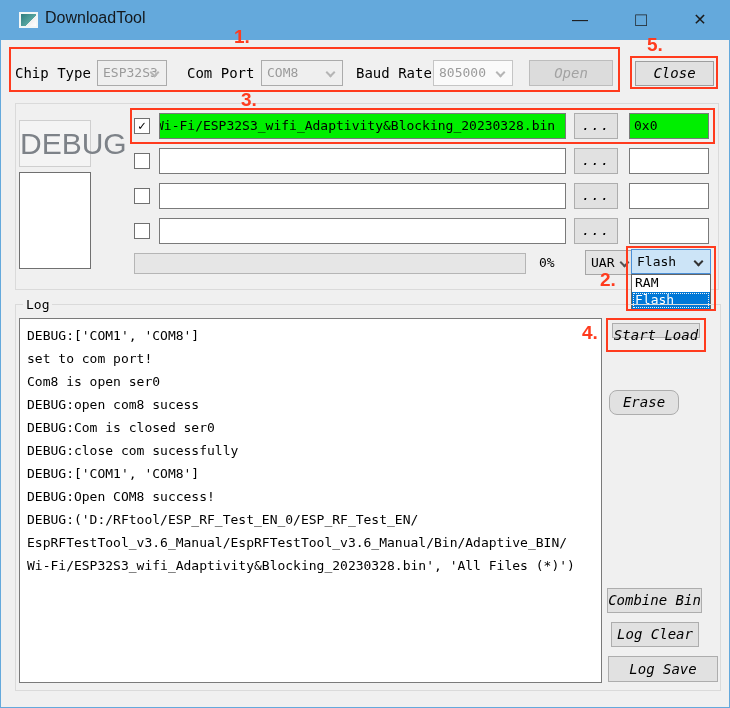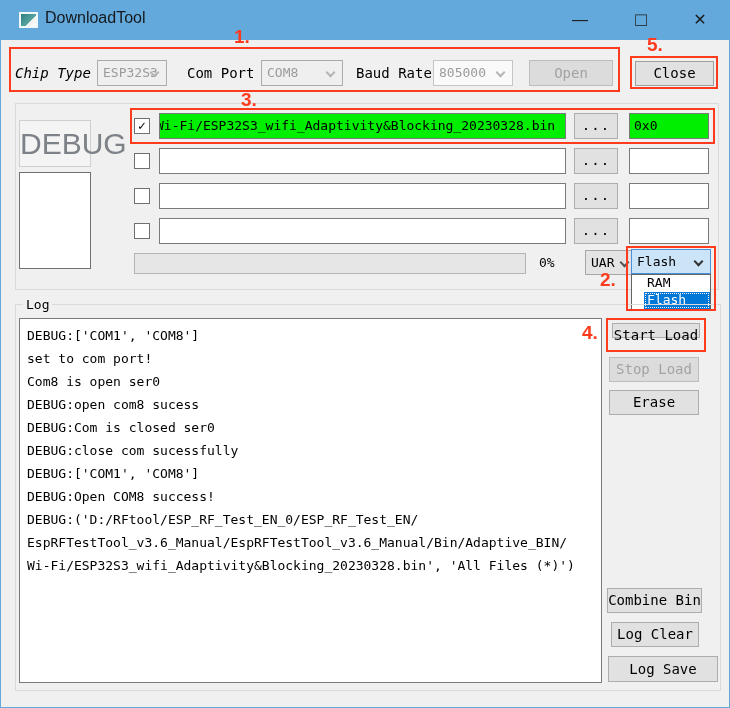--- a/index.html
+++ b/index.html
@@ -16,21 +16,21 @@
   .winbtn{position:absolute;top:0;width:46px;height:40px;line-height:40px;text-align:center;
     font-family:"Liberation Sans",sans-serif;font-size:16px;color:#1b1b1b;cursor:default;}
   
   .lbl{position:absolute;font-size:14px;color:#000;line-height:26px;white-space:nowrap;}
   .combo{position:absolute;height:26px;border:1px solid #ABABAB;background:#EFEFEF;
     font-size:13px;line-height:24px;padding-left:5px;color:#9B9B9B;white-space:nowrap;overflow:hidden;}
   .combo .chev{position:absolute;right:8px;top:8px;width:7px;height:7px;
     border-right:2px solid #B5B5B5;border-bottom:2px solid #B5B5B5;transform:rotate(45deg);}
   .combo.lighter{background:#FAFAFA;border-color:#C5C5C5;}
   .btn{position:absolute;background:#E1E1E1;border:1px solid #9E9E9E;color:#000;
-    font-size:14px;text-align:center;cursor:default;}
+    font-size:14px;text-align:center;cursor:default;font-style:italic;}
   .btn.disabled{background:#DCDCDC;border-color:#BDBDBD;color:#A3A3A3;}
   
   .groupbox{position:absolute;border:1px solid #DADADA;}
   .grouplabel{position:absolute;background:#F0F0F0;padding:0 3px;font-size:13px;color:#000;}
   
   .idlebox{position:absolute;left:18px;top:120px;width:72px;height:47px;background:#F4F4F4;
     border:1px solid #CFCFCF;color:#7D8288;font-family:"Liberation Sans",sans-serif;
     font-size:30px;text-align:center;line-height:45px;}
   .infobox{position:absolute;left:18px;top:172px;width:72px;height:97px;background:#FFF;border:1px solid #707070;}
   .checkbox{position:absolute;left:133px;width:16px;height:16px;background:#FFF;border:1px solid #707070;
@@ -41,21 +41,21 @@
   .dots{left:573px;width:44px;height:26px;line-height:22px;border-color:#ADADAD;letter-spacing:1px;}
   .addrfield{position:absolute;left:628px;width:80px;height:26px;background:#FFF;border:1px solid #7A7A7A;
     font-size:13px;line-height:24px;padding-left:4px;color:#000;}
   .addrfield.green{background:#00EF00;}
   .progress{position:absolute;left:133px;top:253px;width:392px;height:21px;background:#E6E6E6;border:1px solid #B5B5B5;}
   .pct{position:absolute;left:538px;top:251px;font-size:13px;line-height:24px;color:#000;}
   .combo.enabled{background:#E4E4E4;border-color:#A6A6A6;color:#000;margin-left:14px;}
   .combo.enabled .chev{border-color:#555;}
   .combo.focusblue{background:#CCE4F7;border-color:#4A90D9;color:#000;}
   .combo.focusblue .chev{border-color:#333;}
-  .ddl{position:absolute;left:630px;top:274px;width:80px;background:#FFF;border:1px solid #646464;padding-left:12px;}
+  .ddl{position:absolute;left:630px;top:274px;width:80px;background:#FFF;border:1px solid #646464;}
   .ddl-item{height:17px;font-size:13px;line-height:16px;padding-left:3px;color:#000;background:#FFF;white-space:nowrap;}
   .ddl-item.selected{background:#0078D7;color:#FFF;outline:1px dotted #F0F0F0;outline-offset:-2px;}
   
   .logarea{position:absolute;left:18px;top:318px;width:583px;height:365px;background:#FFF;border:1px solid #7A7A7A;
     font-size:13px;line-height:23px;color:#000;padding:5px 0 0 7px;white-space:pre;overflow:hidden;}
   
   .redbox{position:absolute;border:2px solid #FF3B1E;pointer-events:none;}
   .rednum{position:absolute;color:#FF3B1E;font-family:"Liberation Sans",sans-serif;
     font-weight:bold;font-size:19px;pointer-events:none;}
 </style>
@@ -65,21 +65,21 @@
 <div class="window">
 
   <div class="titlebar">
     <div class="app-icon"></div>
     <span class="wtitle">DownloadTool</span>
     <span class="winbtn" style="left:556px;">—</span>
     <span class="winbtn" style="left:617px;font-size:19px;">□</span>
     <span class="winbtn" style="left:676px;">✕</span>
   </div>
 
-  <span class="lbl" style="left:14px;top:60px;font-style:italic;">Chip Type</span>
+  <span class="lbl" style="left:14px;top:60px;">Chip Type</span>
   <div class="combo" style="left:96px;top:60px;width:70px;">
     <span>ESP32S3</span>
     <span class="chev"></span>
   </div>
   <span class="lbl" style="left:186px;top:60px;">Com Port</span>
   <div class="combo" style="left:260px;top:60px;width:82px;">
     <span>COM8</span>
     <span class="chev"></span>
   </div>
   <span class="lbl" style="left:355px;top:60px;">Baud Rate</span>
@@ -137,22 +137,21 @@
 DEBUG:open com8 sucess
 DEBUG:Com is closed ser0
 DEBUG:close com sucessfully
 DEBUG:['COM1', 'COM8']
 DEBUG:Open COM8 success!
 DEBUG:('D:/RFtool/ESP_RF_Test_EN_0/ESP_RF_Test_EN/
 EspRFTestTool_v3.6_Manual/EspRFTestTool_v3.6_Manual/Bin/Adaptive_BIN/
 Wi-Fi/ESP32S3_wifi_Adaptivity&amp;Blocking_20230328.bin', 'All Files (*)')</div>
 
   <div class="btn" style="left:611px;top:323px;width:88px;height:15px;line-height:23px;border-color:#ADADAD;">Start Load</div>
-  <div class="btn disabled" style="left:608px;top:357px;width:90px;height:25px;line-height:23px;">Stop Load</div>
-  <div class="btn" style="left:608px;top:390px;width:90px;height:25px;line-height:23px;border-color:#ADADAD;">Erase</div>
+  <div class="btn" style="left:608px;top:390px;width:70px;height:25px;line-height:23px;border-color:#ADADAD;border-radius:8px;">Erase</div>
   <div class="btn" style="left:610px;top:622px;width:88px;height:25px;line-height:23px;border-color:#ADADAD;">Log Clear</div>
   <div class="btn" style="left:606px;top:588px;width:95px;height:25px;line-height:23px;border-color:#ADADAD;">Combine Bin</div>
   <div class="btn" style="left:607px;top:656px;width:110px;height:26px;line-height:24px;border-color:#ADADAD;">Log Save</div>
 
   <div class="redbox" style="left:8px;top:47px;width:611px;height:45px;"></div>
   <div class="redbox" style="left:629px;top:56px;width:88px;height:33px;"></div>
   <div class="redbox" style="left:129px;top:108px;width:585px;height:36px;"></div>
   <div class="redbox" style="left:625px;top:246px;width:90px;height:65px;"></div>
   <div class="redbox" style="left:605px;top:318px;width:100px;height:34px;"></div>
   <span class="rednum" style="left:233px;top:26px;">1.</span>

